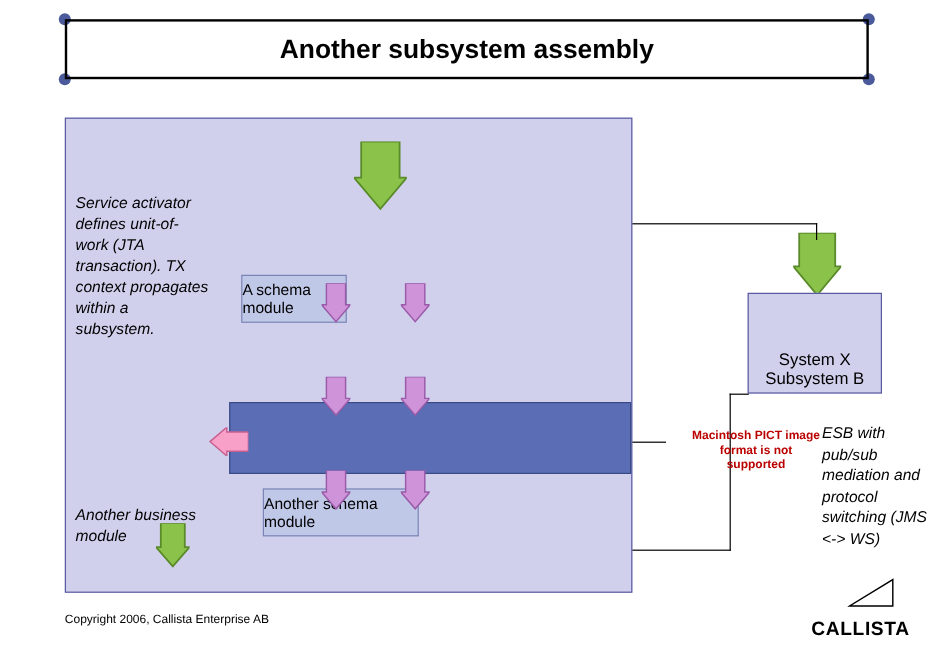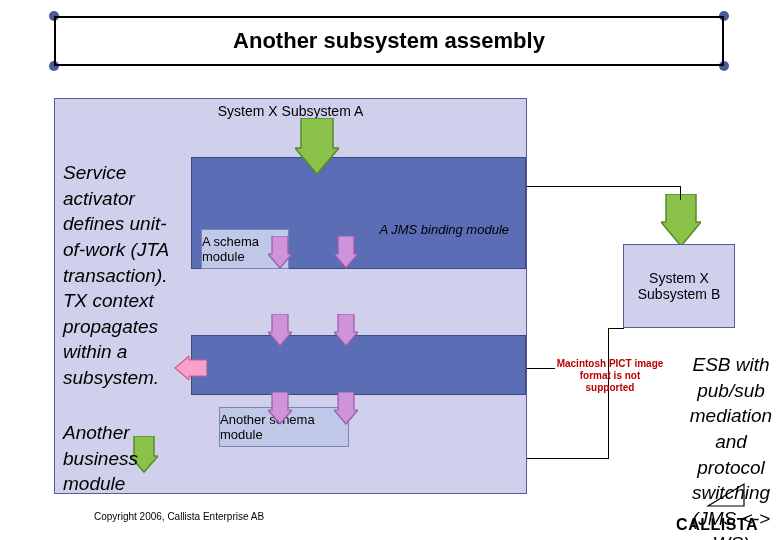--- a/index.html
+++ b/index.html
@@ -9,67 +9,63 @@
   .title-bar h1 { font-size: 22px; font-weight: bold; }
   .dot { width: 10px; height: 10px; border-radius: 50%; background: #4a5a9a; position: absolute; }
   .dot.tl { top: 11px; left: 49px; }
   .dot.tr { top: 11px; left: 719px; }
   .dot.bl { top: 61px; left: 49px; }
   .dot.br { top: 61px; left: 719px; }
   
   .main-container { position: absolute; top: 98px; left: 54px; width: 473px; height: 396px; background: #d0d0ed; border: 1.5px solid #5a5aa0; }
   .main-title { position: absolute; top: 4px; left: 0; right: 0; text-align: center; font-size: 14px; }
   
-  .subsysb { position: absolute; top: 244px; left: 623px; width: 112px; height: 84px; background: #d0d0ed; border: 1.5px solid #5a5aa0; display: flex; align-items: center; justify-content: center; text-align: center; font-size: 14px; padding: 4px; }
+  .subsysb { position: absolute; top: 244px; left: 623px; width: 112px; height: 84px; background: #d0d0ed; border: 1.5px solid #5a5aa0; display: flex; align-items: flex-end; justify-content: center; text-align: center; font-size: 14px; padding: 4px; }
   
   .blue-box { position: absolute; background: #5a6db5; border: 1.5px solid #3a4a85; }
   .box1 { top: 58px; left: 136px; width: 335px; height: 112px; }
   .box2 { top: 236px; left: 136px; width: 335px; height: 60px; }
   .schema-box { position: absolute; background: #c0c8e8; border: 1.5px solid #7a85b5; padding: 4px 0; font-size: 13px; }
   .schema1 { top: 130px; left: 146px; width: 88px; }
   .schema2 { top: 308px; left: 164px; width: 130px; }
   
   .label-box1 { position: absolute; top: 64px; right: 16px; text-align: right; font-style: italic; font-size: 13px; }
   
-  .side-note { position: absolute; font-style: italic; font-size: 19px; line-height: 1.35; }
+  .side-note { position: absolute; font-style: italic; font-size: 13px; line-height: 1.35; }
   .note1 { top: 160px; left: 63px; width: 112px; }
   .note2 { top: 498px; left: 63px; width: 110px; }
-  .note3 { top: 352px; left: 685px; width: 92px; text-align: center; }
+  .note3 { top: 352px; left: 685px; width: 92px; }
   
-  .pict-placeholder { position: absolute; top: 358px; left: 556px; width: 108px; text-align: center; font-family: Arial; font-size: 10px; font-weight: bold; color: #b00; line-height: 1.2; }
+  .pict-placeholder { position: absolute; top: 358px; left: 576px; width: 108px; text-align: center; font-family: Arial; font-size: 10px; font-weight: bold; color: #b00; line-height: 1.2; }
   
   .callista { position: absolute; bottom: 6px; right: 22px; font-family: Arial; font-size: 16px; letter-spacing: 0.5px; font-weight: 600; }
   .callista-tri { position: absolute; bottom: 28px; right: 34px; }
   
-  .copyright { position: absolute; bottom: 18px; left: 54px; font-size: 10px; margin-left: 40px; }
+  .copyright { position: absolute; bottom: 18px; left: 54px; font-size: 10px; }
   
   .arrow { position: absolute; }
   .arrow svg { display: block; }
   
   .conn { position: absolute; background: #000; }
   .hline { height: 1.2px; }
   .vline { width: 1.2px; }
 </style>
 </head>
 <body>
 
 <div class="dot tl"></div>
 <div class="dot tr"></div>
 <div class="dot bl"></div>
 <div class="dot br"></div>
 <div class="title-bar">
   <h1>Another subsystem assembly</h1>
 </div>
 
 <div class="main-container">
-  <div class="main-title">System X Subsystem A</div>
 
-  <div class="blue-box box1">
-    <div class="label-box1">A JMS binding module</div>
-  </div>
   <div class="schema-box schema1">A schema module</div>
 
   <div class="blue-box box2">
     
   </div>
   <div class="schema-box schema2">Another schema module</div>
 </div>
 
 <div class="arrow" style="top:118px; left:295px;">
   <svg width="44" height="58">

